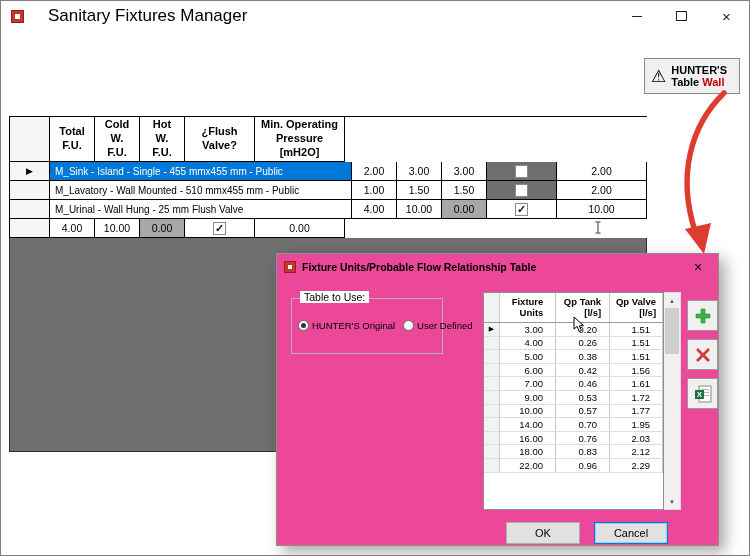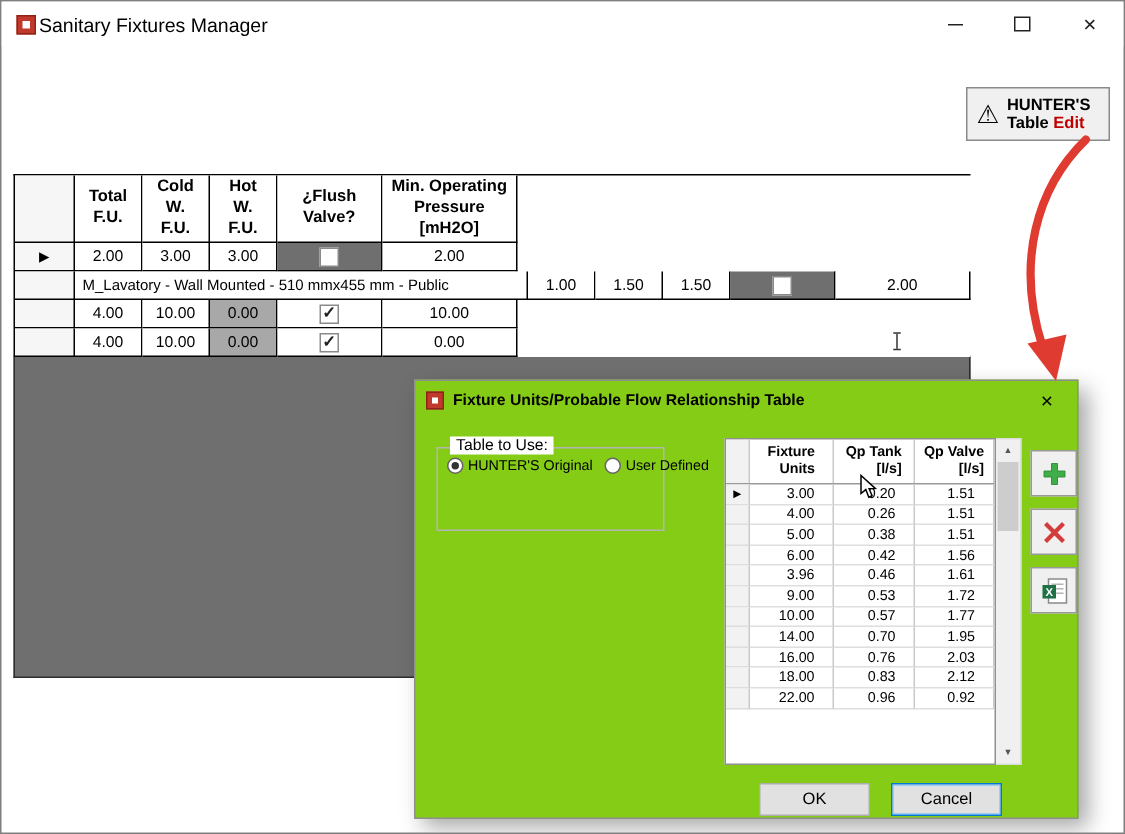--- a/index.html
+++ b/index.html
@@ -5,21 +5,21 @@
   html,body{margin:0;padding:0}
   body{
     width:750px;height:556px;position:relative;overflow:hidden;
     background:#fff;border:1px solid #7f7f7f;box-sizing:border-box;
     font-family:"Liberation Sans",sans-serif;color:#000;
   }
   
   .titlebar{position:absolute;left:0;top:0;right:0;height:30px;display:flex;align-items:center;background:#fff}
   .app-icon{width:13px;height:13px;margin-left:10px;background:#c0392b;border:1px solid #8e2418;box-sizing:border-box;position:relative}
   .app-icon::after{content:"";position:absolute;left:3px;top:3px;width:5px;height:5px;background:#fff}
-  .title-text{margin-left:2px;font-size:13px}
+  .title-text{margin-left:24px;font-size:17px}
   .win-controls{position:absolute;right:0;top:0;height:30px;display:flex}
   .win-btn{width:45px;height:30px;display:flex;align-items:center;justify-content:center;font-size:12px;color:#222}
   .win-btn.close{font-size:15px}
   .maxi-glyph{display:inline-block;width:9px;height:8px;border:1px solid #222}
   .mini-glyph{display:inline-block;width:10px;border-top:1px solid #222}
   
   .hunters-btn{position:absolute;right:9px;top:57px;width:96px;height:36px;background:#f0f0f0;
     border:1px solid #8a8a8a;display:flex;align-items:center;gap:5px;padding:0 6px;box-sizing:border-box;cursor:pointer}
   .warn{font-size:17px;line-height:1}
   .hbt{font-size:11px;font-weight:bold;line-height:1.1;white-space:nowrap}
@@ -38,30 +38,30 @@
   .mg-press{width:90px}
   .sel{background:var(--accent,#0078d7);color:#fff}
   .dim{background:var(--disabled-cell,#a8a8a8)}
   .darkcell{background:var(--panel,#6f6f6f)}
   .cb{width:13px;height:13px;background:#fff;border:1px solid #8a8a8a;box-sizing:border-box;
     display:flex;align-items:center;justify-content:center;font-size:11px;font-weight:bold;color:#222;line-height:1}
   
   .backdrop{position:absolute;left:8px;top:236px;width:638px;height:215px;background:var(--panel,#6f6f6f);
     border:1px solid #2e2e2e;border-top:none;box-sizing:border-box;z-index:1}
   
-  .dialog{position:absolute;left:275px;top:252px;width:443px;height:293px;background:#84cc16;
+  .dialog{position:absolute;left:275px;top:252px;width:443px;height:293px;background:#ec4899;
     border:1px solid #8f8f8f;box-shadow:6px 6px 14px rgba(0,0,0,.35);box-sizing:border-box;z-index:5}
   .dlg-title{height:26px;display:flex;align-items:center;position:relative}
   .dlg-icon{width:12px;height:12px;margin-left:7px;background:#c0392b;border:1px solid #8e2418;box-sizing:border-box;position:relative}
   .dlg-icon::after{content:"";position:absolute;left:3px;top:3px;width:4px;height:4px;background:#fff}
   .dlg-title-text{margin-left:6px;font-size:10.5px;font-weight:bold}
   .dlg-close{position:absolute;right:0;top:0;width:40px;height:26px;display:flex;align-items:center;justify-content:center;font-size:14px}
   .groupbox{position:absolute;left:14px;top:44px;width:152px;height:56px;border:1px solid #b5b5b5;box-sizing:border-box}
   .gb-label{position:absolute;top:-8px;left:8px;background:#fff;padding:0 4px;font-size:10.5px}
-  .radios{display:flex;align-items:center;gap:8px;margin-top:6px;margin-left:6px;font-size:9.5px;white-space:nowrap}
+  .radios{display:flex;align-items:center;gap:8px;margin-top:21px;margin-left:6px;font-size:9.5px;white-space:nowrap}
   .radio-opt{display:flex;align-items:center;cursor:pointer}
   .radio{width:11px;height:11px;border:1px solid #666;border-radius:50%;background:#fff;box-sizing:border-box;
     display:inline-flex;align-items:center;justify-content:center;margin-right:3px;flex:0 0 auto}
   .radio.checked::after{content:"";width:5px;height:5px;background:#333;border-radius:50%}
   
   .dgrid-wrap{position:absolute;left:206px;top:38px;height:218px;display:flex}
   .dgrid{width:181px;border:1px solid #8f8f8f;box-sizing:border-box;overflow:hidden;background:#fff}
   .dg-header{display:flex;height:29px;border-bottom:1px solid #9a9a9a}
   .dg-cell{border-right:1px solid #c9c9c9;border-bottom:1px solid #dedede;box-sizing:border-box;
     display:flex;align-items:center;justify-content:flex-end;padding-right:12px;font-size:9.5px;overflow:hidden}
@@ -98,21 +98,21 @@
       </div>
     <div class="win-btn close">
         <span>×</span>
       </div>
   </div>
 </div>
 
 <div class="hunters-btn">
   <span class="warn">⚠</span>
   <span class="hbt"><span>HUNTER'S</span><br>
-    <span>Table</span> <span class="red">Edit</span></span>
+    <span>Table</span> <span class="red">Wall</span></span>
 </div>
 
 <div class="backdrop"></div>
 
 <div class="mgrid">
   <div class="mg-header">
     <div class="mg-cell mg-rowhead hdrcell"></div>
     <div class="mg-cell mg-num hdrcell">Total
 F.U.</div>
     <div class="mg-cell mg-num hdrcell">Cold
@@ -123,20 +123,21 @@
 F.U.</div>
     <div class="mg-cell mg-flush hdrcell">¿Flush
 Valve?</div>
     <div class="mg-cell mg-press hdrcell">Min. Operating
 Pressure
 [mH2O]</div>
   </div>
   <div id="mg-body">
       <div class="mg-row">
         <div class="mg-cell mg-rowhead">▶</div>
+        <div class="mg-cell mg-family sel">M_Sink - Island - Single - 455 mmx455 mm - Public</div>
         <div class="mg-cell mg-num">2.00</div>
         <div class="mg-cell mg-num">3.00</div>
         <div class="mg-cell mg-num">3.00</div>
         <div class="mg-cell mg-flush darkcell">
           <div class="cb"></div>
         </div>
         <div class="mg-cell mg-press">2.00</div>
       </div>
       <div class="mg-row">
         <div class="mg-cell mg-rowhead"></div>
@@ -144,20 +145,21 @@
         <div class="mg-cell mg-num">1.00</div>
         <div class="mg-cell mg-num">1.50</div>
         <div class="mg-cell mg-num">1.50</div>
         <div class="mg-cell mg-flush darkcell">
           <div class="cb"></div>
         </div>
         <div class="mg-cell mg-press">2.00</div>
       </div>
       <div class="mg-row">
         <div class="mg-cell mg-rowhead"></div>
+        <div class="mg-cell mg-family">M_Urinal - Wall Hung - 25 mm Flush Valve</div>
         <div class="mg-cell mg-num">4.00</div>
         <div class="mg-cell mg-num">10.00</div>
         <div class="mg-cell mg-num dim">0.00</div>
         <div class="mg-cell mg-flush">
           <div class="cb">✓</div>
         </div>
         <div class="mg-cell mg-press">10.00</div>
       </div>
       <div class="mg-row">
         <div class="mg-cell mg-rowhead"></div>
@@ -226,21 +228,21 @@
             <div class="dg-cell dg-c3">1.51</div>
           </div>
           <div class="dg-row">
             <div class="dg-cell dg-rowhead"></div>
             <div class="dg-cell dg-c1">6.00</div>
             <div class="dg-cell dg-c2">0.42</div>
             <div class="dg-cell dg-c3">1.56</div>
           </div>
           <div class="dg-row">
             <div class="dg-cell dg-rowhead"></div>
-            <div class="dg-cell dg-c1">3.96</div>
+            <div class="dg-cell dg-c1">7.00</div>
             <div class="dg-cell dg-c2">0.46</div>
             <div class="dg-cell dg-c3">1.61</div>
           </div>
           <div class="dg-row">
             <div class="dg-cell dg-rowhead"></div>
             <div class="dg-cell dg-c1">9.00</div>
             <div class="dg-cell dg-c2">0.53</div>
             <div class="dg-cell dg-c3">1.72</div>
           </div>
           <div class="dg-row">
@@ -264,21 +266,21 @@
           <div class="dg-row">
             <div class="dg-cell dg-rowhead"></div>
             <div class="dg-cell dg-c1">18.00</div>
             <div class="dg-cell dg-c2">0.83</div>
             <div class="dg-cell dg-c3">2.12</div>
           </div>
           <div class="dg-row">
             <div class="dg-cell dg-rowhead"></div>
             <div class="dg-cell dg-c1">22.00</div>
             <div class="dg-cell dg-c2">0.96</div>
-            <div class="dg-cell dg-c3">0.92</div>
+            <div class="dg-cell dg-c3">2.29</div>
           </div>
         </div>
     </div>
     <div class="dscroll">
       <div class="sb-btn sb-up">▲</div>
       <div class="sb-thumb"></div>
       <div class="sb-btn sb-down">▼</div>
     </div>
   </div>
 

